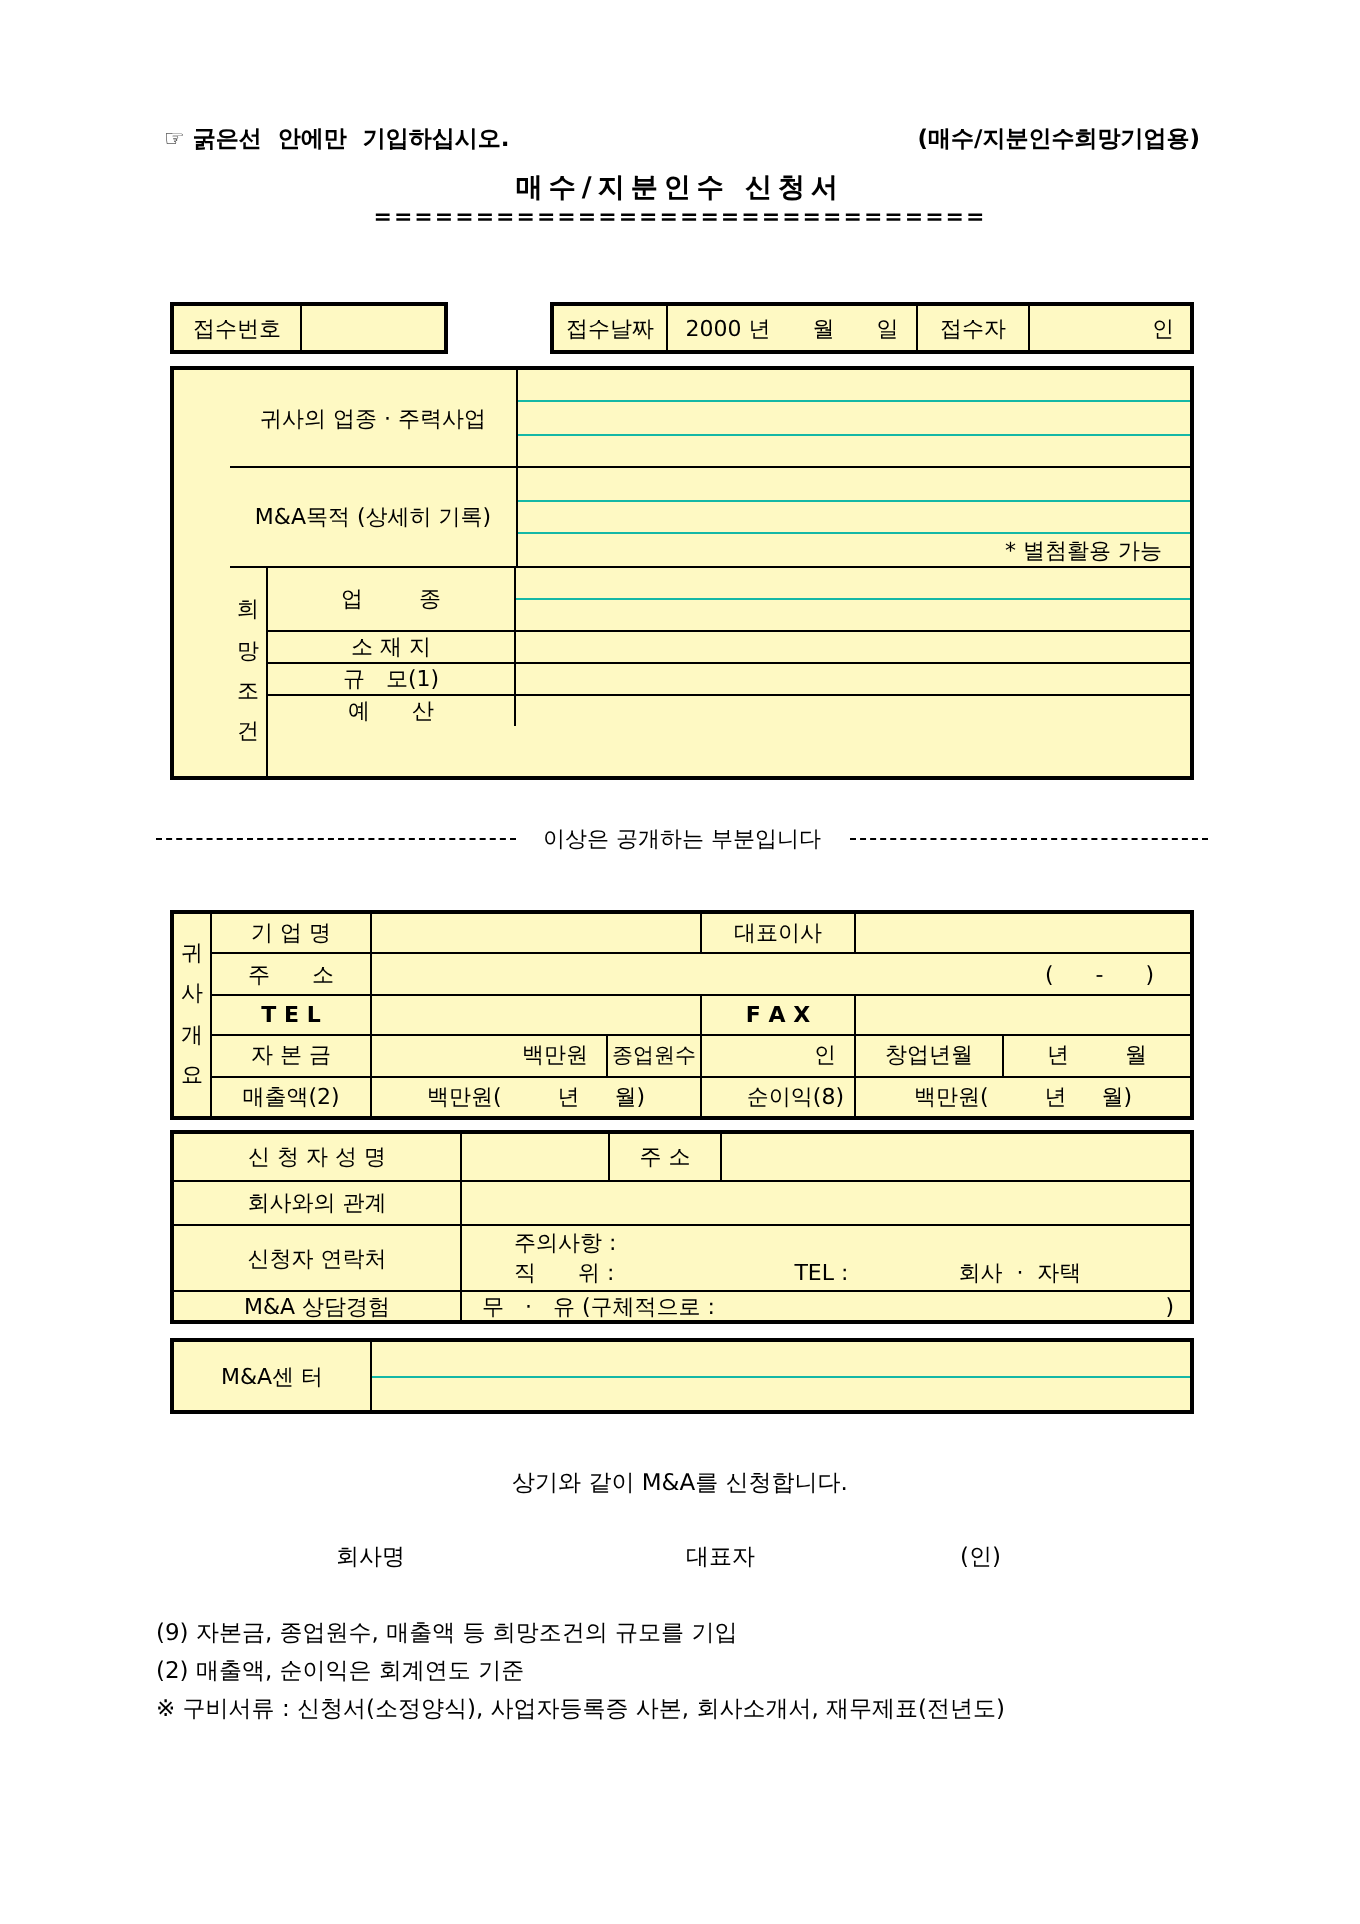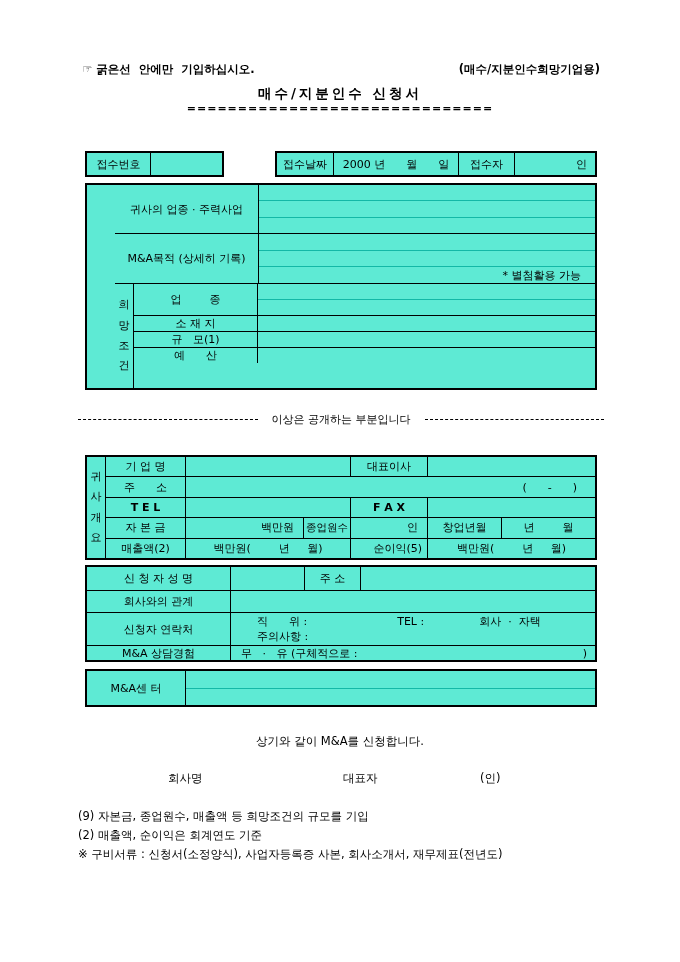--- a/index.html
+++ b/index.html
@@ -4,21 +4,21 @@
 <style>
   html,body{margin:0;padding:0;background:#e8e8e8;}
   .page{
     position:relative;width:680px;height:962px;background:#ffffff;color:#000;
     font-family:"DejaVu Sans","Liberation Sans",sans-serif;font-size:11px;
     margin:0 auto;overflow:hidden;
   }
   .abs{position:absolute;}
   .bold{font-weight:bold;}
   .pre{white-space:pre;}
-  .tbl{position:absolute;border:2px solid #000;box-sizing:border-box;display:flex;background:#5eead4;}
+  .tbl{position:absolute;border:2px solid #000;box-sizing:border-box;display:flex;background:#fef9c3;}
   .col{display:flex;flex-direction:column;flex:1;min-width:0;}
   .row{display:flex;box-sizing:border-box;min-height:0;}
   .row.bt{border-top:1px solid #000;}
   .cell{box-sizing:border-box;display:flex;align-items:center;min-width:0;}
   .br{border-right:1px solid #000;}
   .center{justify-content:center;text-align:center;}
   .right{justify-content:flex-end;}
   .lines{flex:1;display:flex;flex-direction:column;min-width:0;}
   .sub{flex:1;display:flex;align-items:center;min-height:0;}
   .sub + .sub{border-top:1px solid #14b8a6;}
@@ -136,21 +136,21 @@
         <div class="cell center br pre" style="width:80px;">자 본 금</div>
         <div class="cell right br pre" style="width:118px;padding-right:9px;">백만원</div>
         <div class="cell center br pre" style="width:47px;font-size:10.5px;">종업원수</div>
         <div class="cell right br pre" style="width:77px;padding-right:9px;">인</div>
         <div class="cell center br pre" style="width:74px;">창업년월</div>
         <div class="cell center pre" style="flex:1;">년        월</div>
       </div>
       <div class="row bt" style="flex:1;">
         <div class="cell center br pre" style="width:80px;">매출액(2)</div>
         <div class="cell center br pre" style="width:165px;">백만원(        년     월)</div>
-        <div class="cell right br pre" style="width:77px;padding-right:5px;">순이익(5)</div>
+        <div class="cell right br pre" style="width:77px;padding-right:5px;">순이익(8)</div>
         <div class="cell center pre" style="flex:1;">백만원(        년     월)</div>
       </div>
     </div>
   </div>
 
   <div class="tbl" style="left:85px;top:565px;width:512px;height:97px;">
     <div class="col">
       <div class="row" style="height:23px;">
         <div class="cell center br pre" style="width:144px;">신 청 자 성 명</div>
         <div class="cell br" style="width:74px;"></div>
@@ -158,26 +158,26 @@
         <div class="cell" style="flex:1;"></div>
       </div>
       <div class="row bt" style="height:22px;">
         <div class="cell center br pre" style="width:144px;">회사와의 관계</div>
         <div class="cell" style="flex:1;"></div>
       </div>
       <div class="row bt" style="height:33px;gap:16px;">
         <div class="cell center br pre" style="width:144px;">신청자 연락처</div>
         <div class="col" style="justify-content:center;padding-left:10px;">
           <div style="display:flex;line-height:15px;">
+            <span class="pre">주의사항 :</span>
+          </div>
+          <div style="display:flex;line-height:15px;">
             <span class="pre">직      위 :</span>
             <span class="pre" style="margin-left:90px;">TEL :</span>
             <span class="pre" style="margin-left:55px;">회사  ·  자택</span>
-          </div>
-          <div style="display:flex;line-height:15px;">
-            <span class="pre">주의사항 :</span>
           </div>
         </div>
       </div>
       <div class="row bt" style="flex:1;">
         <div class="cell center br pre" style="width:144px;">M&amp;A 상담경험</div>
         <div class="cell" style="flex:1;justify-content:space-between;padding-left:10px;padding-right:8px;">
           <span class="pre">무   ·   유 (구체적으로 :</span>
           <span class="pre">)</span>
         </div>
       </div>

